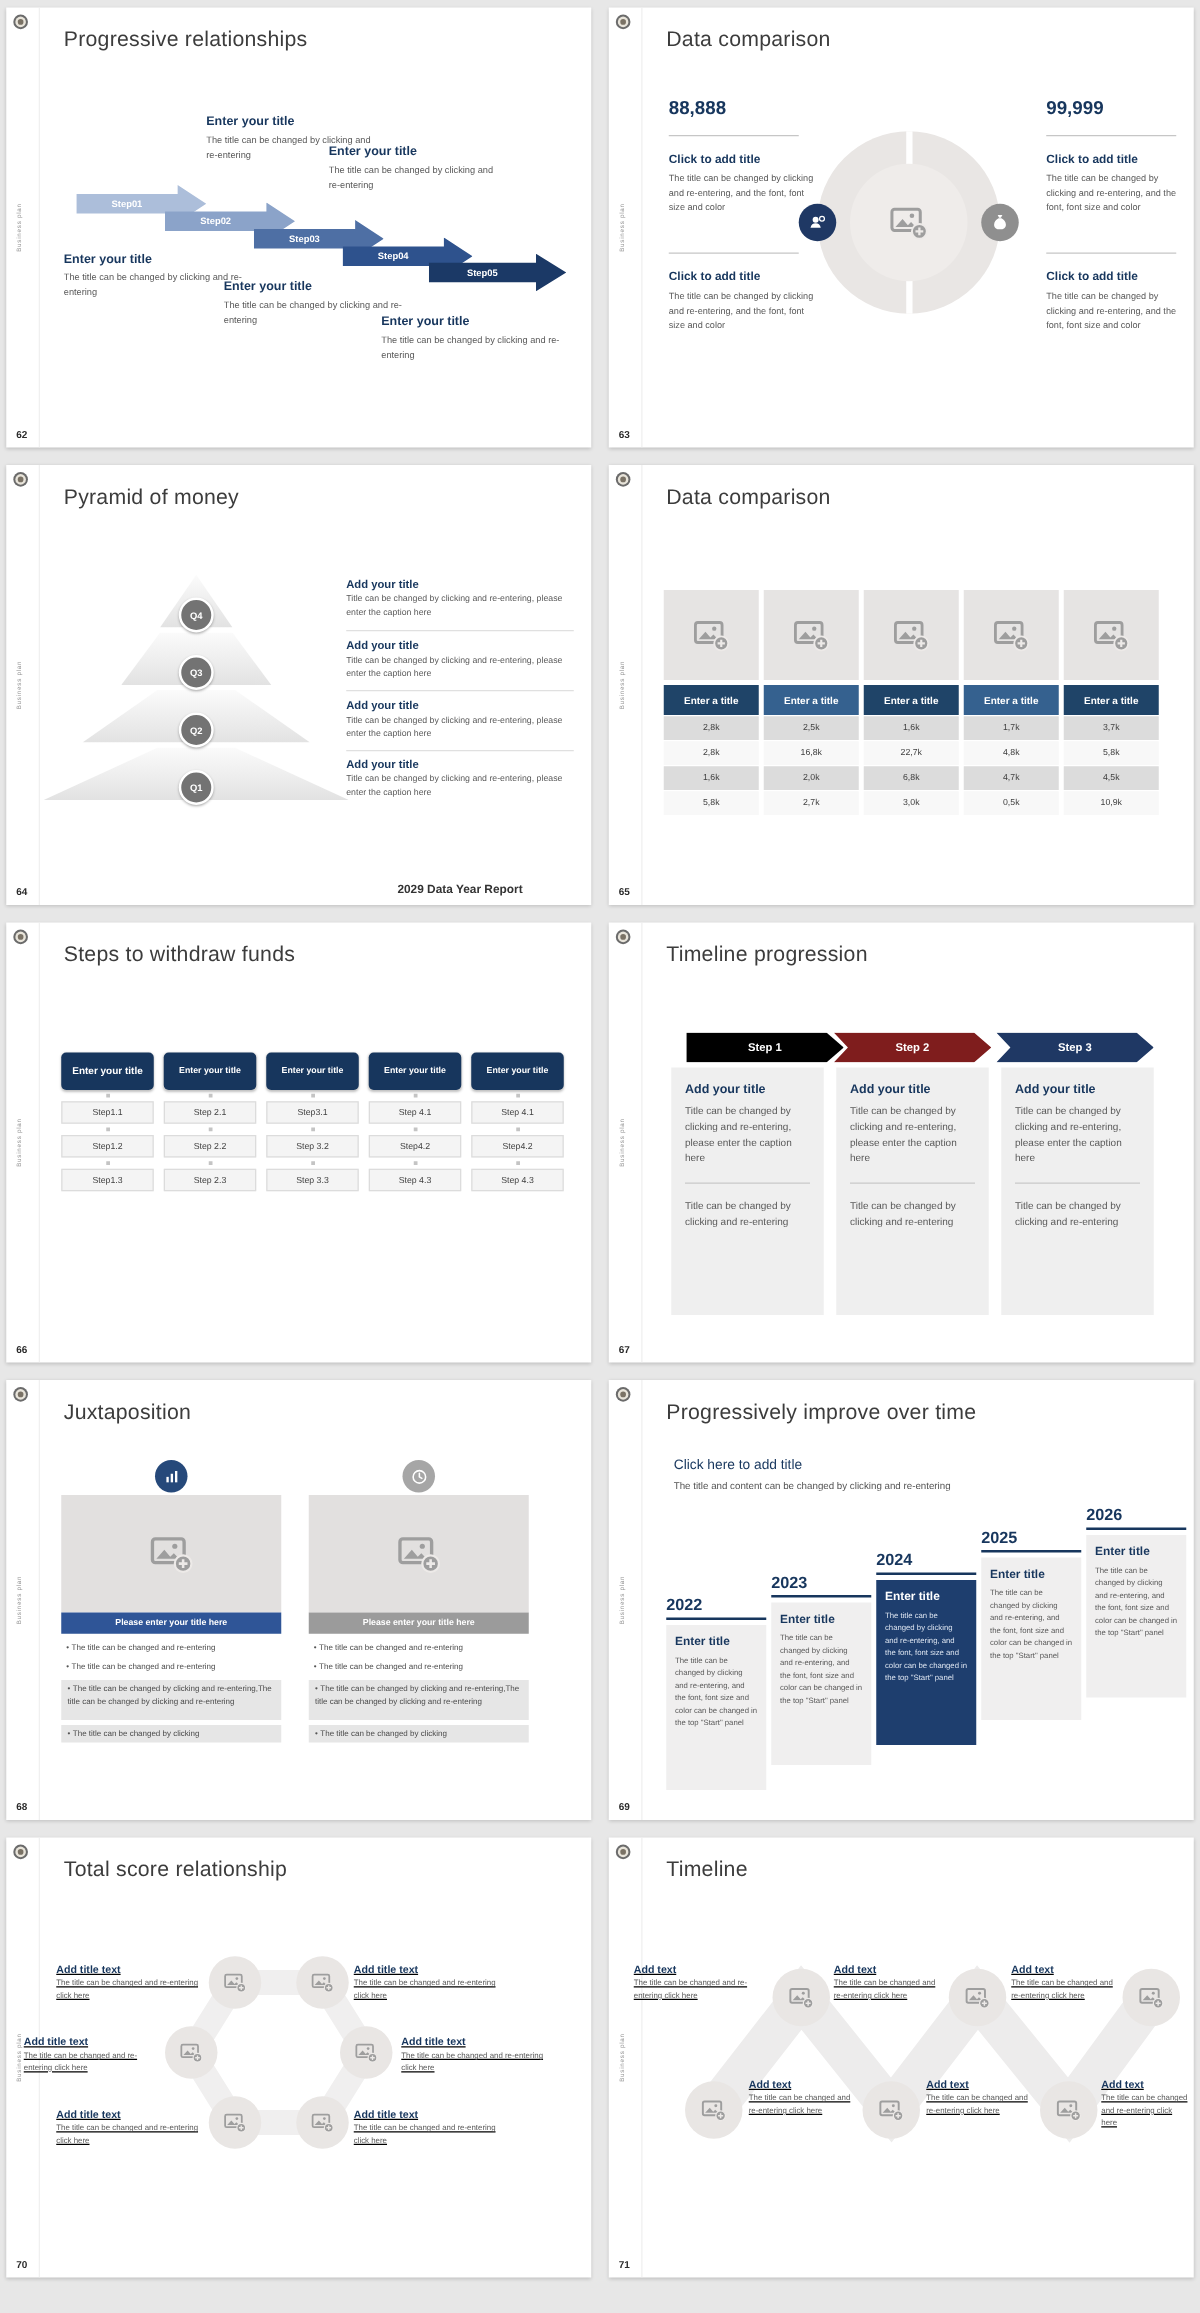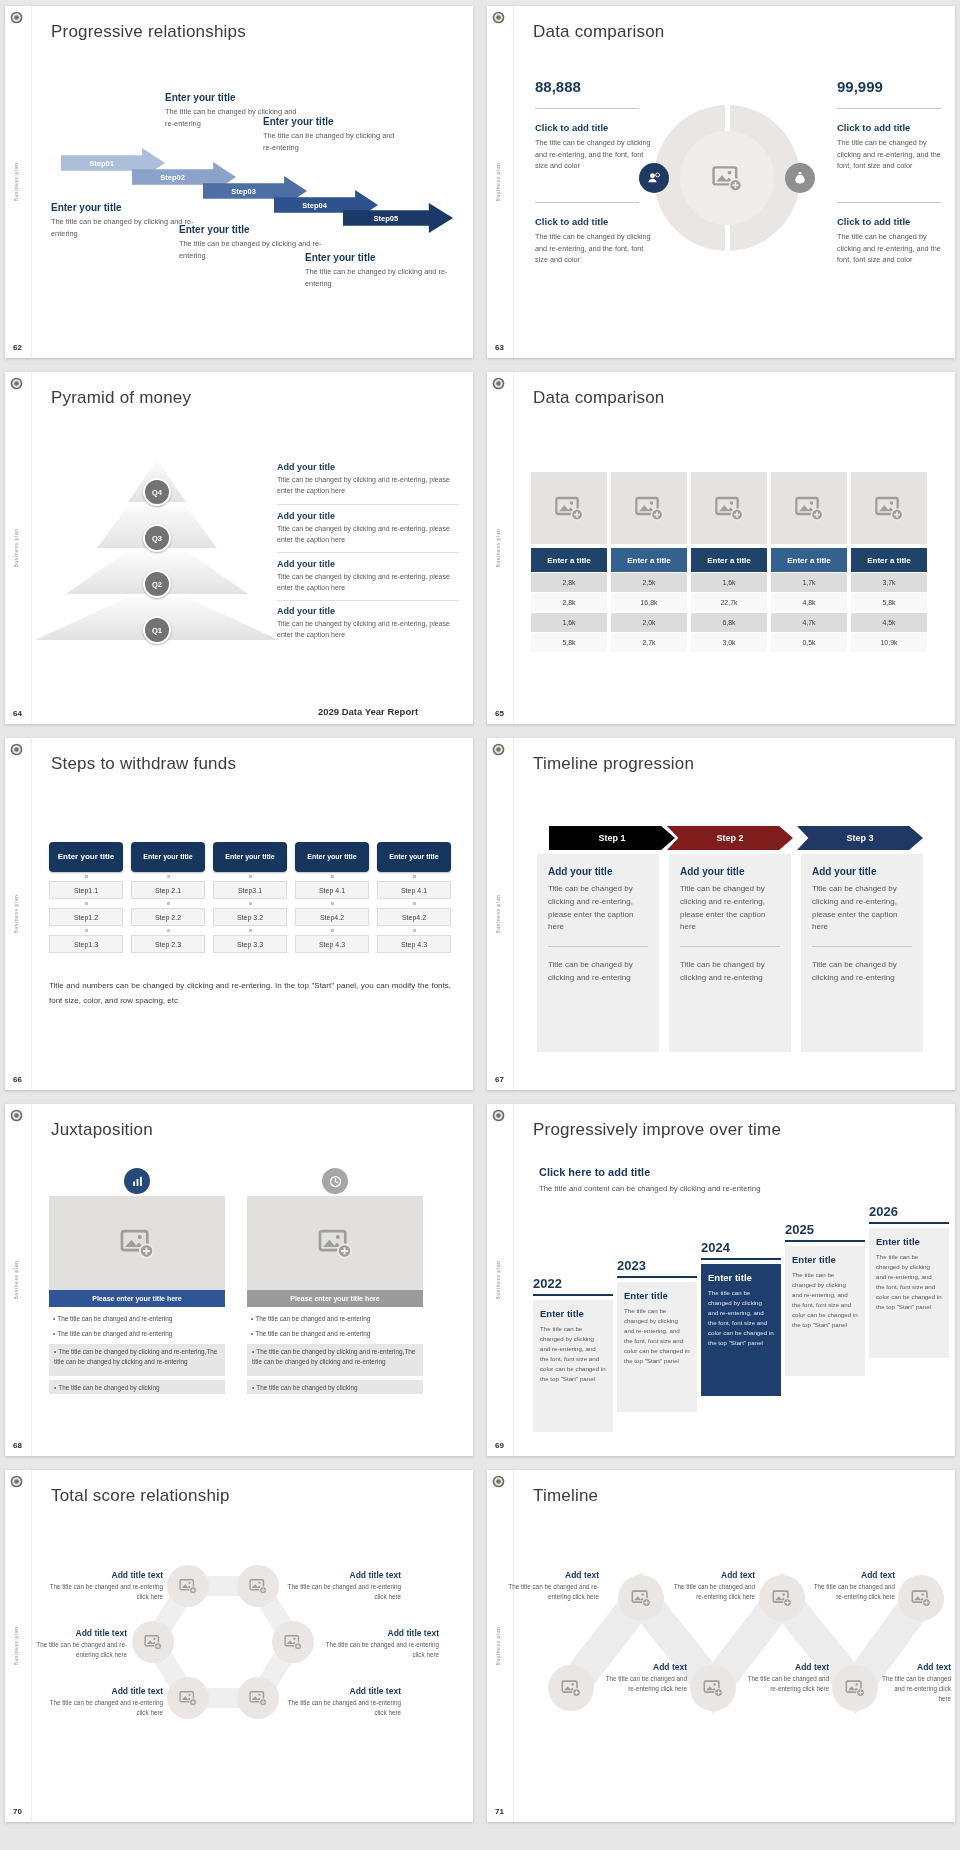--- a/index.html
+++ b/index.html
@@ -76,21 +76,21 @@
   .yr .y{font-size:13px;font-weight:bold;color:#17365D;}
   .yr .u{height:2px;background:#17365D;margin-top:3px;}
   .ycard{position:absolute;width:80px;background:#F0EFEF;padding:8px 7px;box-sizing:border-box;}
   .ycard .h{font-size:9.5px;font-weight:bold;color:#17365D;margin-bottom:5px;}
   .ycard .b{font-size:6.2px;color:#595959;line-height:1.6;}
   .ycard.dark{background:#1E3E6E;}
   .ycard.dark .h{color:#fff;}
   .ycard.dark .b{color:#DCE4F0;}
   
   .circ{position:absolute;border-radius:50%;background:#E9E6E4;display:flex;align-items:center;justify-content:center;}
-  .nb{position:absolute;text-align:right;}
+  .nb{position:absolute;text-align:left;text-decoration:underline;}
   .nb .h{font-size:8.5px;font-weight:bold;color:#17365D;margin-bottom:2px;}
   .nb .b{font-size:6.3px;color:#595959;line-height:1.55;}
   .bgsvg{position:absolute;left:0;top:0;}
 </style>
 </head>
 <body>
 
 <div class="sheet">
 
 <section class="slide">
@@ -383,21 +383,20 @@
   </div>
   <div class="scol" style="left:372px;top:104px">
     <div class="shdr">Enter your title</div>
     <div class="vdot"></div>
     <div class="sbox">Step 4.1</div>
     <div class="vdot"></div>
     <div class="sbox">Step4.2</div>
     <div class="vdot"></div>
     <div class="sbox">Step 4.3</div>
   </div>
-  <div class="abs note66" style="left:44px;top:240px;width:402px">Title and numbers can be changed by clicking and re-entering. In the top "Start" panel, you can modify the fonts, font size, color, and row spacing, etc</div>
 </section>
 
 <section class="slide">
   <span class="logo">
         <svg viewBox="0 0 20 20">
           <circle cx="10" cy="10" r="9" fill="#6B6B6B"></circle>
           <circle cx="10" cy="10" r="6.5" fill="#E8E4DA"></circle>
           <circle cx="10" cy="10" r="3.5" fill="#7A7265"></circle>
         </svg>
       </span>
@@ -488,21 +487,21 @@
         <svg viewBox="0 0 20 20">
           <circle cx="10" cy="10" r="9" fill="#6B6B6B"></circle>
           <circle cx="10" cy="10" r="6.5" fill="#E8E4DA"></circle>
           <circle cx="10" cy="10" r="3.5" fill="#7A7265"></circle>
         </svg>
       </span>
   <span class="vtext">Business plan</span>
   <span class="pnum">69</span>
   <h2 class="sl-title">Progressively improve over time</h2>
   <div class="abs" style="left:52px;top:62px;width:230px">
-    <div style="font-size:11px;font-weight:bold;color:#17365D;margin-bottom:5px">Click here to add title</div>
+    <div style="font-size:11px;font-weight:normal;color:#17365D;margin-bottom:5px">Click here to add title</div>
     <div style="font-size:7.8px;color:#555;line-height:1.6;text-align:justify">The title and content can be changed by clicking and re-entering</div>
   </div>
   <div class="yr" style="left:46px;top:172px">
         <div class="y">2022</div>
         <div class="u"></div>
       </div>
   <div class="ycard" style="left:46px;top:196px;height:132px">
     <div class="h">Enter title</div>
     <div class="b">The title can be changed by clicking and re-entering, and the font, font size and color can be changed in the top "Start" panel</div>
   </div>

